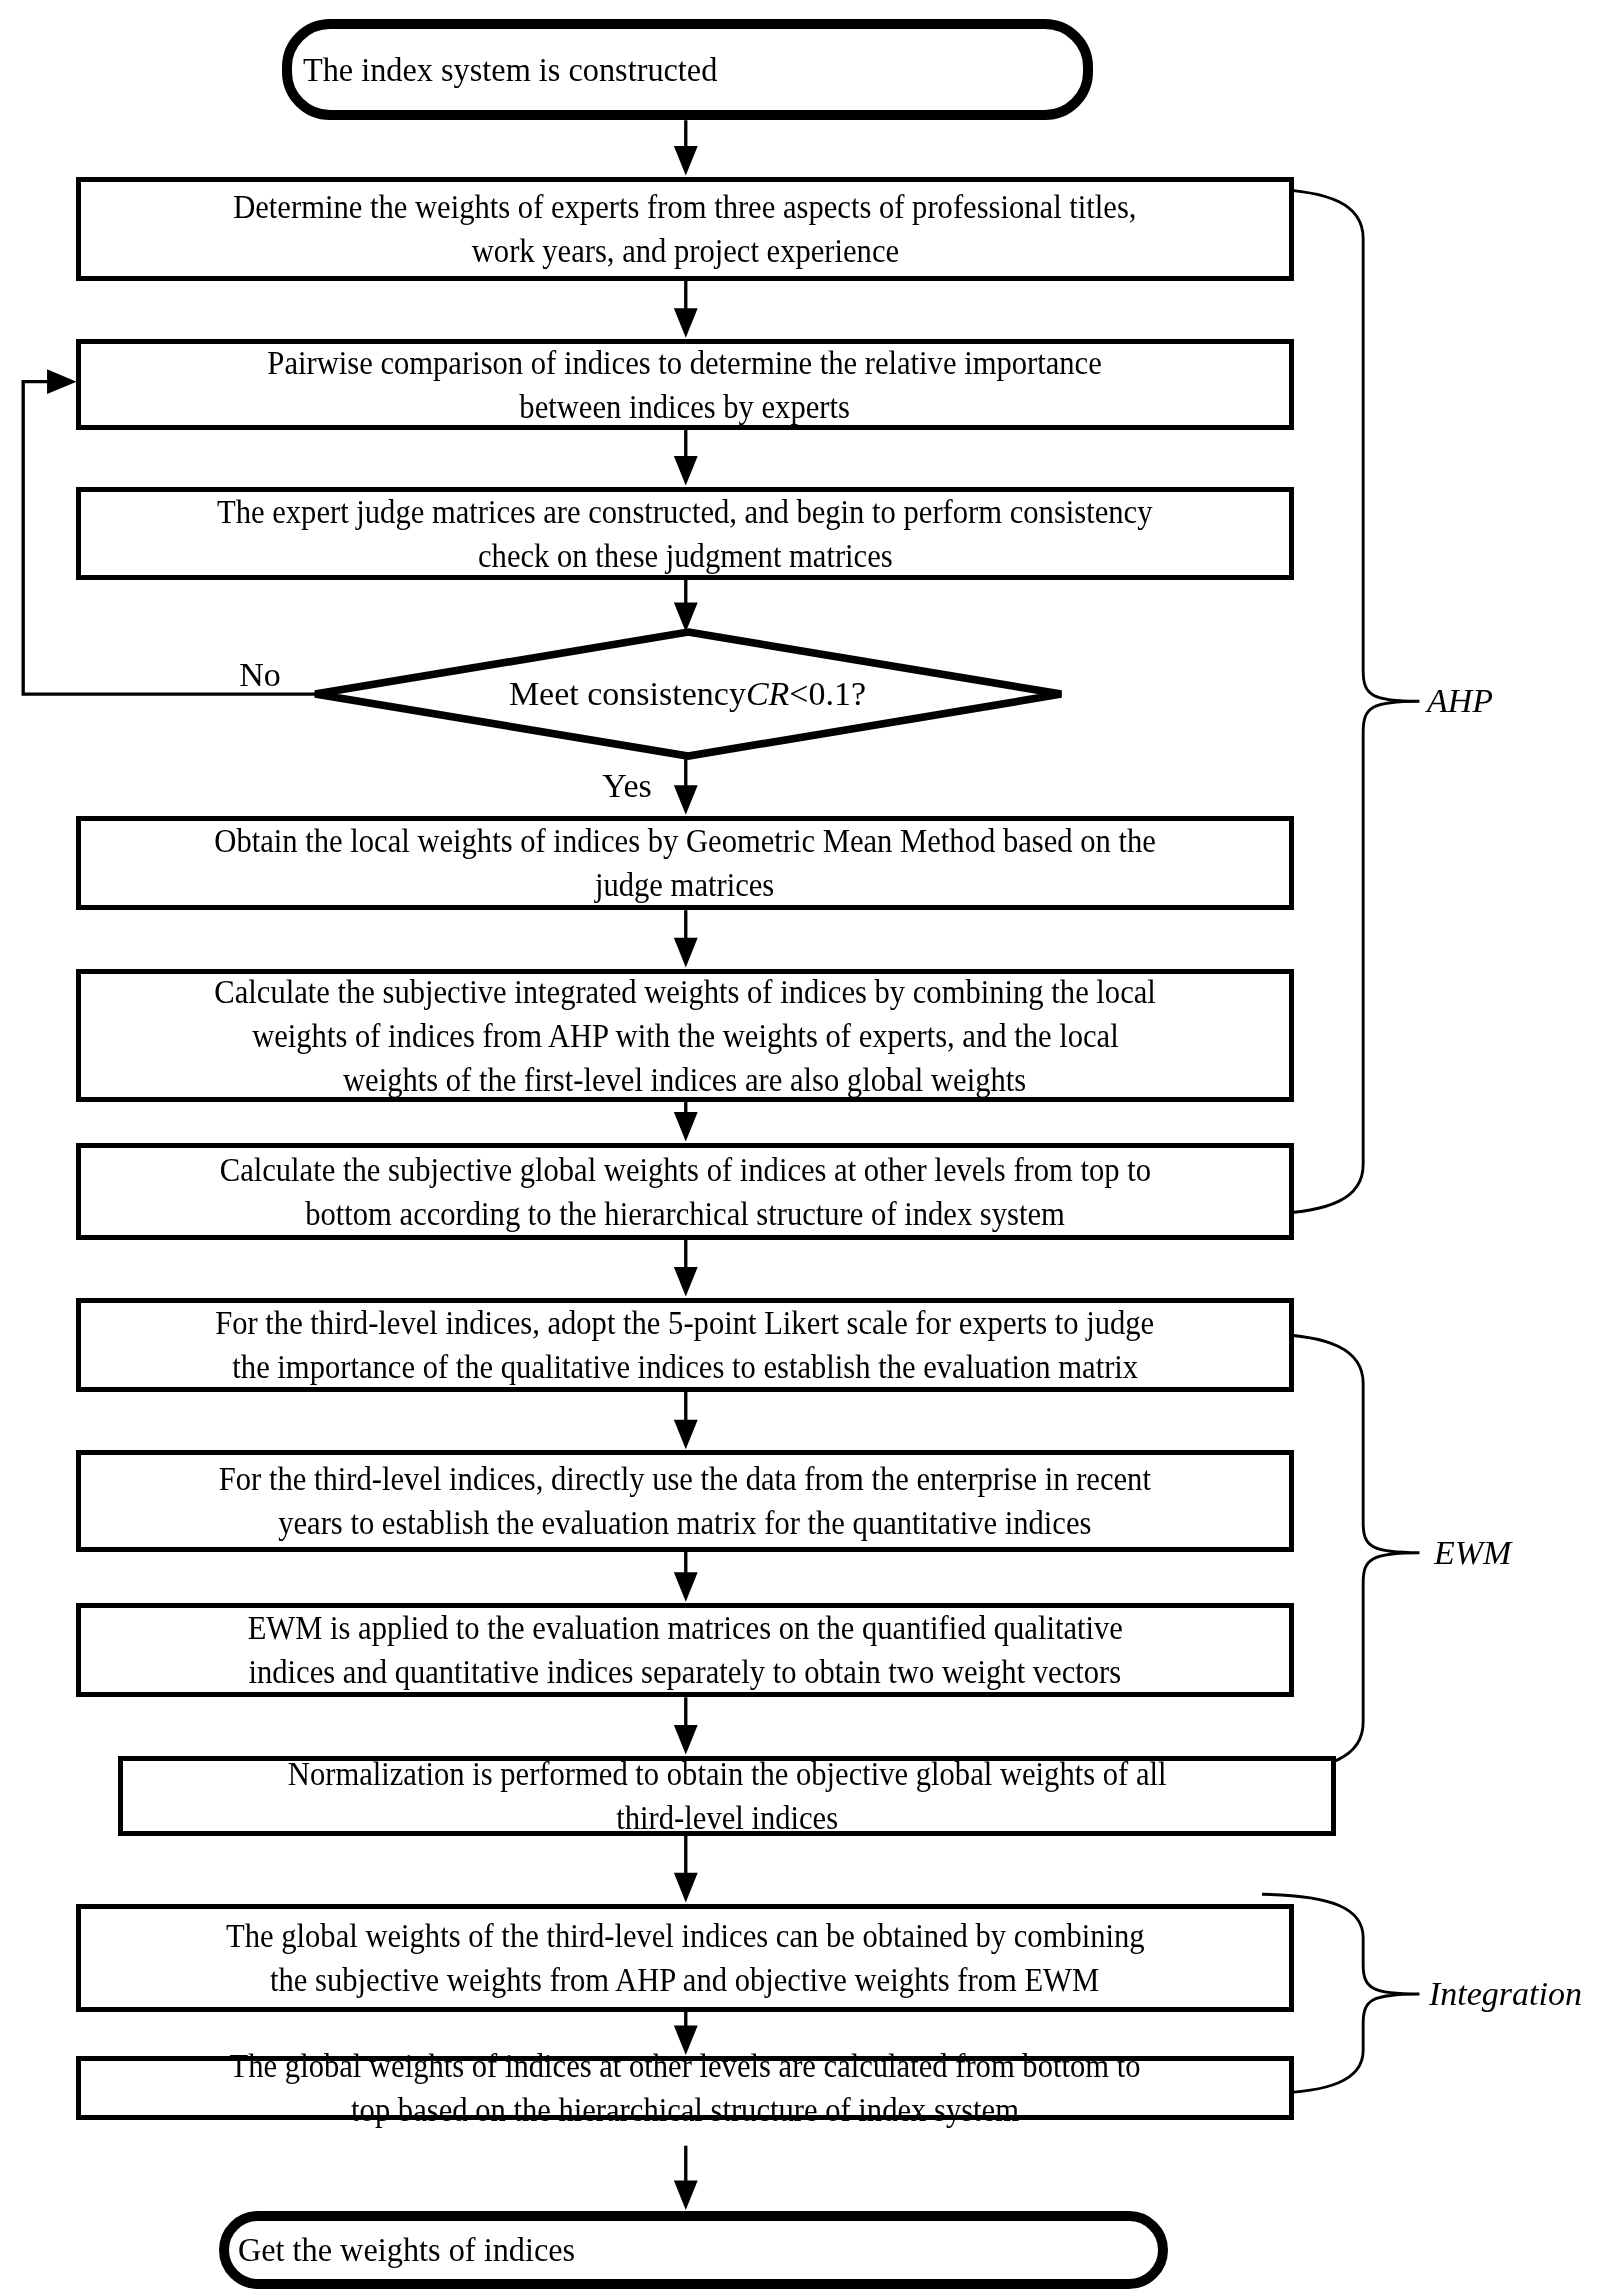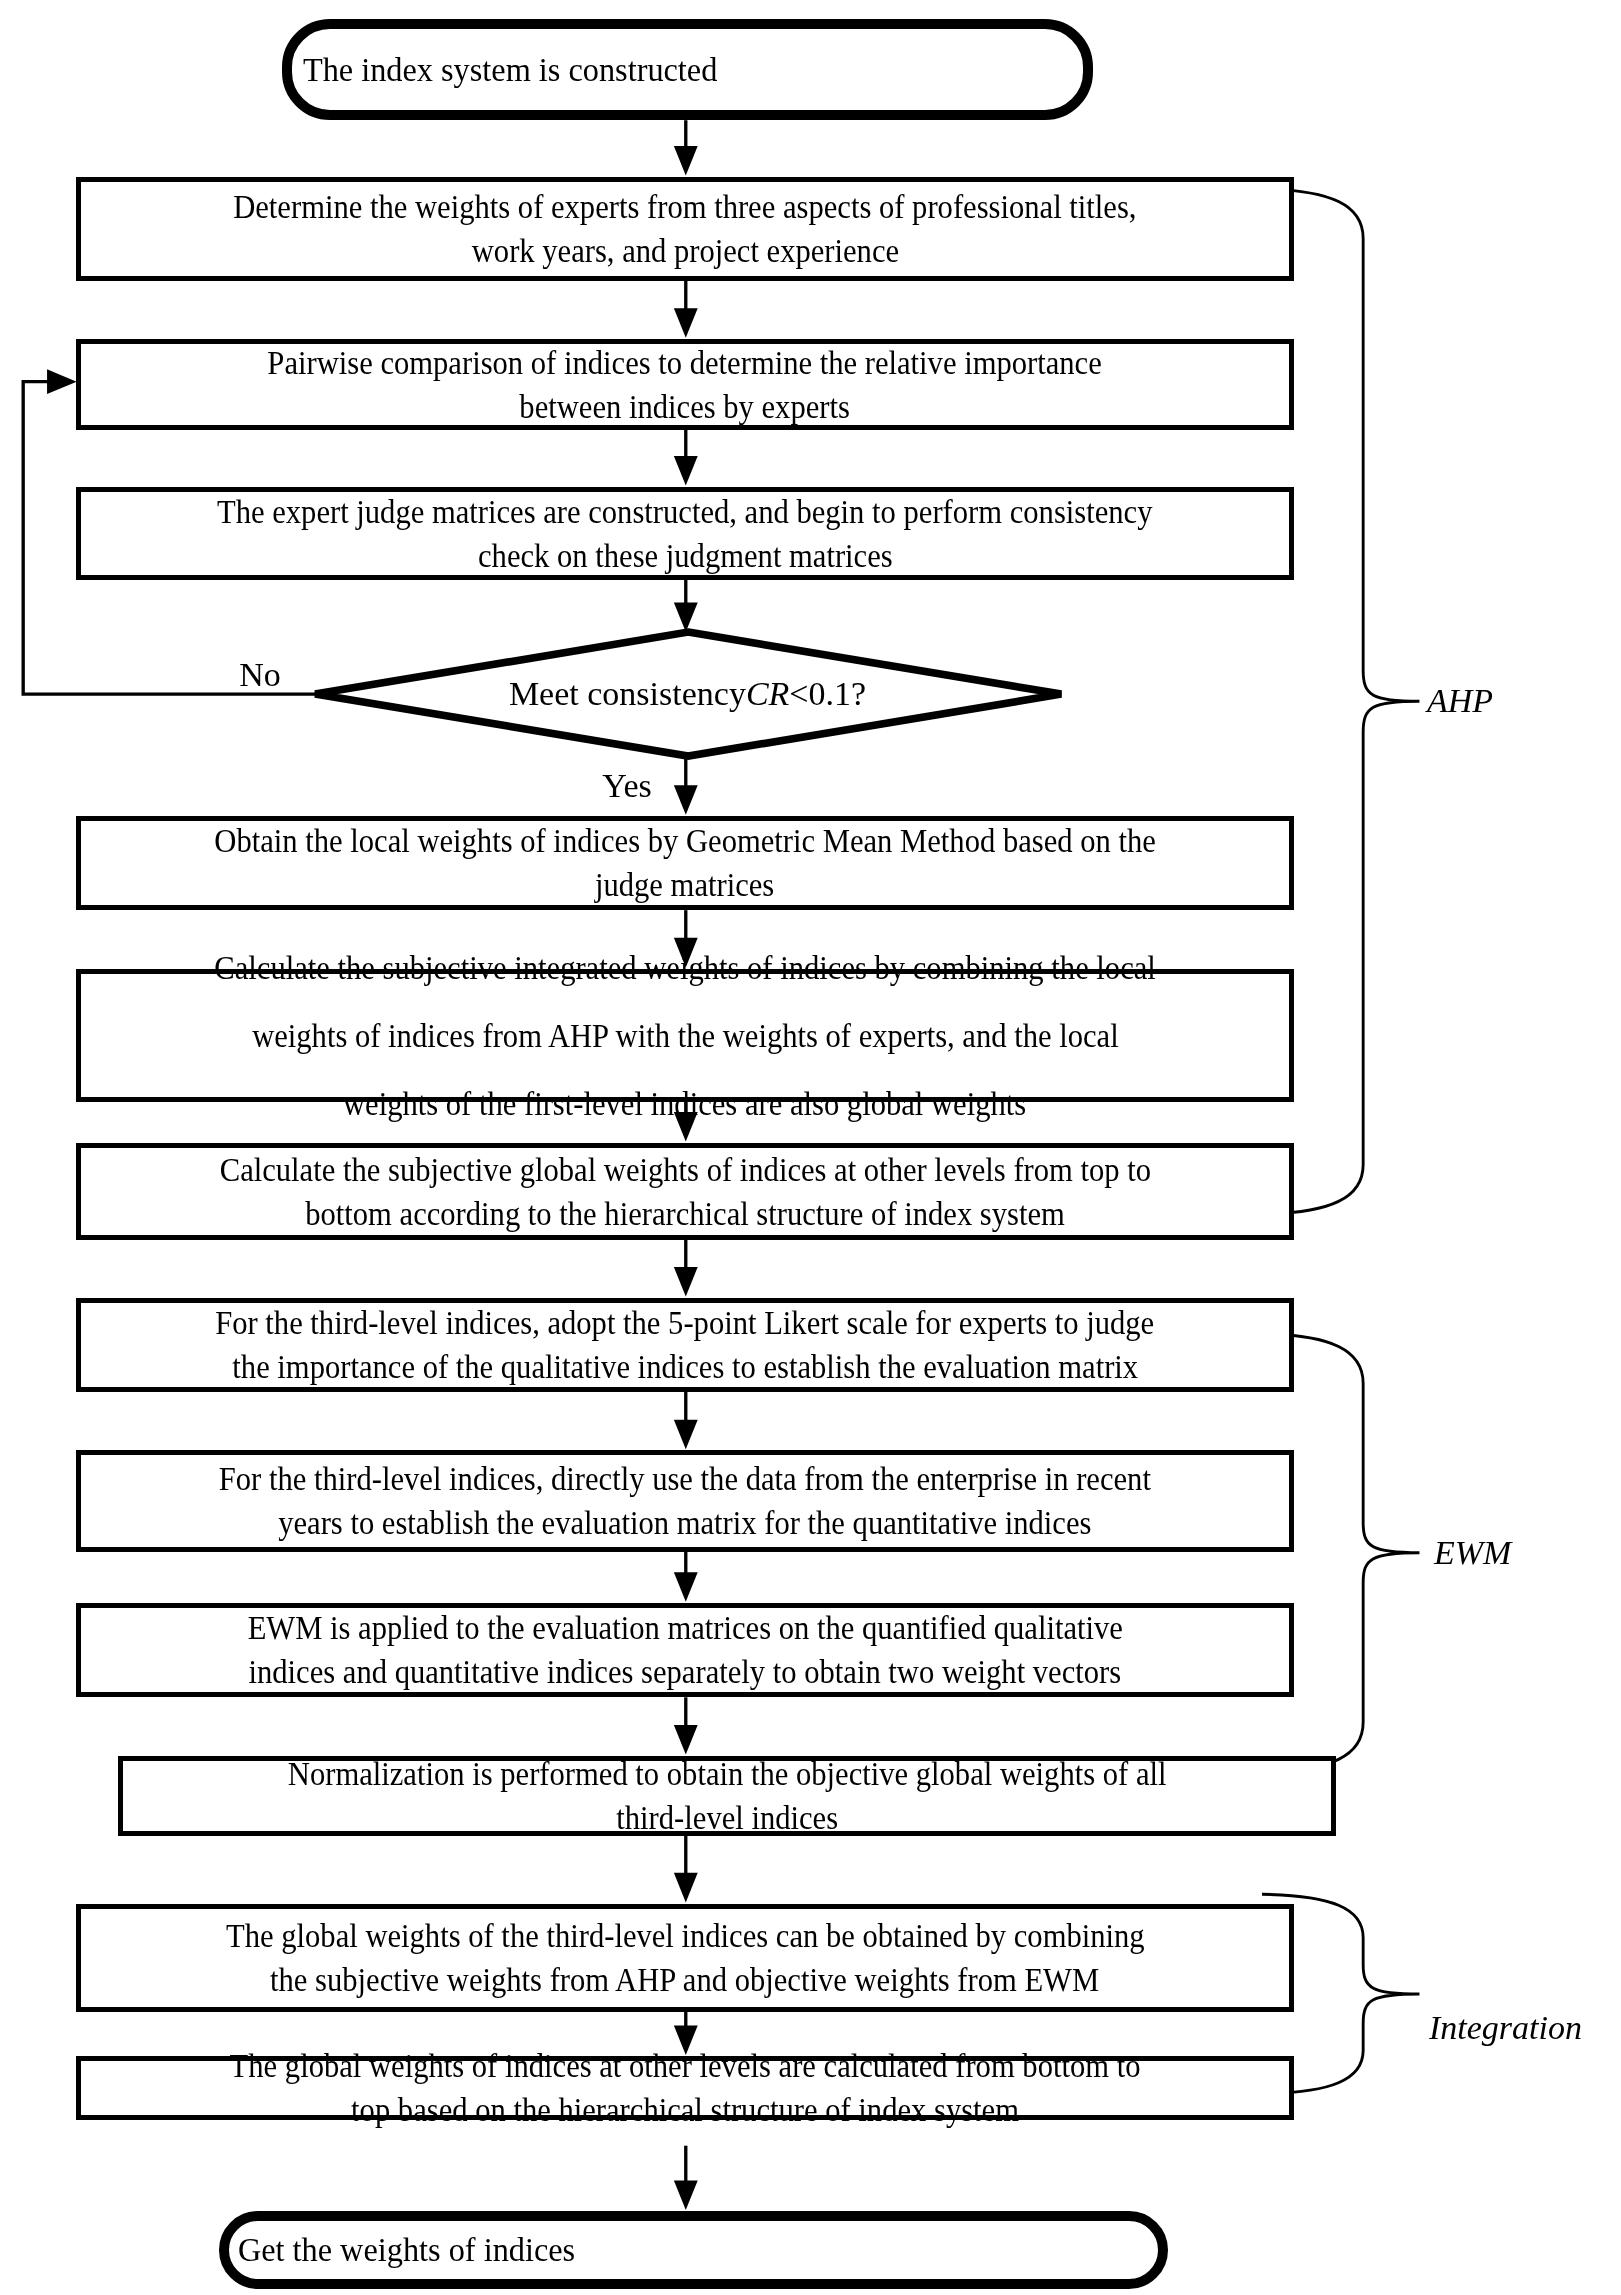--- a/index.html
+++ b/index.html
@@ -155,21 +155,21 @@
       <span>&lt;0.1?</span>
   </div>
   <div class="flabel" style="left:224px;top:653px;width:72px;">No</div>
   <div class="flabel" style="left:584px;top:764px;width:86px;">Yes</div>
 
   <div class="pbox" style="top:816px;height:94px;">
     <div class="line">Obtain the local weights of indices by Geometric Mean Method based on the</div>
     <div class="line">judge matrices</div>
   </div>
 
-  <div class="pbox" style="top:969px;height:133px;gap:24px;">
+  <div class="pbox" style="top:969px;height:133px;">
     <div class="line">Calculate the subjective integrated weights of indices by combining the local</div>
     <div class="line">weights of indices from AHP with the weights of experts, and the local</div>
     <div class="line">weights of the first-level indices are also global weights</div>
   </div>
 
   <div class="pbox" style="top:1143px;height:97px;">
     <div class="line">Calculate the subjective global weights of indices at other levels from top to</div>
     <div class="line">bottom according to the hierarchical structure of index system</div>
   </div>
 
@@ -202,16 +202,16 @@
     <div class="line">The global weights of indices at other levels are calculated from bottom to</div>
     <div class="line">top based on the hierarchical structure of index system</div>
   </div>
 
   <div class="terminal" style="left:219px;top:2211px;width:949px;height:78px;border-radius:41px;">
     <div class="line">Get the weights of indices</div>
   </div>
 
   <div class="blabel" style="left:1427px;top:679px;">AHP</div>
   <div class="blabel" style="left:1434px;top:1531px;">EWM</div>
-  <div class="blabel" style="left:1429px;top:1972px;margin-top:34px;">Integration</div>
+  <div class="blabel" style="left:1429px;top:1972px;">Integration</div>
 
 </div>
 
 
 </body></html>

